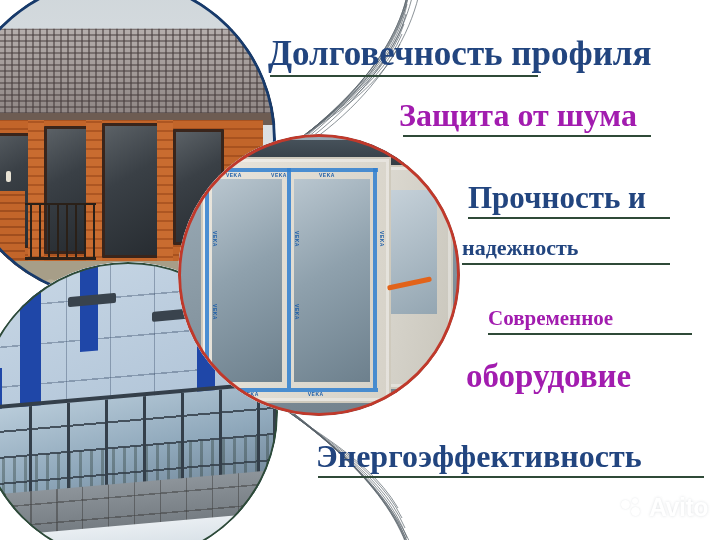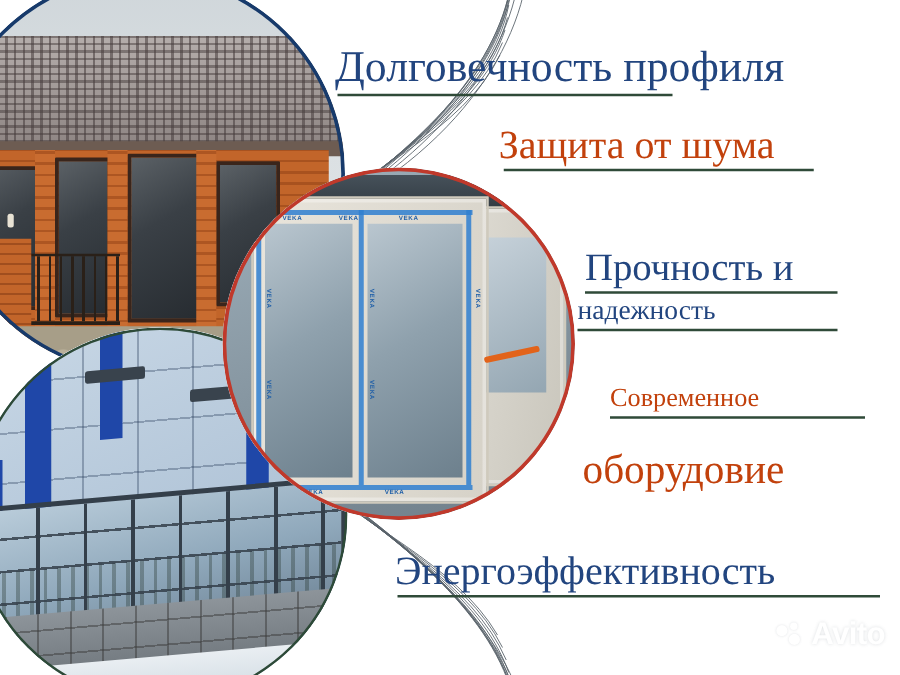--- a/index.html
+++ b/index.html
@@ -210,37 +210,37 @@
   }
   .fac-snow{
     position:absolute;left:0;top:92%;width:100%;height:14%;
     background:linear-gradient(#e9eef2,#cdd8e0);
     transform:skewY(-5deg);transform-origin:left top;
   }
 
   
   .line{
     position:absolute;white-space:nowrap;
-    font-weight:normal;line-height:1;
+    font-weight:bold;line-height:1;
     z-index:8;
   }
   .line .txt{display:block;}
   .line .rule{
     display:block;height:2px;background:#2f4a38;margin-top:4px;
   }
   .blue{color:#22457f;}
-  .red{color:#c2410c;}
+  .red{color:#a21caf;}
 
   #t-line1{left:268px;top:36px;font-size:35px;}
   #t-line1 .rule{width:268px;margin-left:2px;}
 
   #t-line2{left:399px;top:99px;font-size:32px;}
   #t-line2 .rule{width:248px;margin-left:4px;}
 
-  #t-line3{left:468px;top:198px;font-size:31px;}
+  #t-line3{left:468px;top:182px;font-size:31px;}
   #t-line3 .rule{width:202px;margin-left:0px;}
 
   #t-line4{left:462px;top:237px;font-size:22px;}
   #t-line4 .rule{width:208px;margin-left:0px;}
 
   #t-line5{left:488px;top:308px;font-size:21px;}
   #t-line5 .rule{width:204px;margin-left:0px;}
 
   #t-line6{left:466px;top:360px;font-size:33px;}
 

